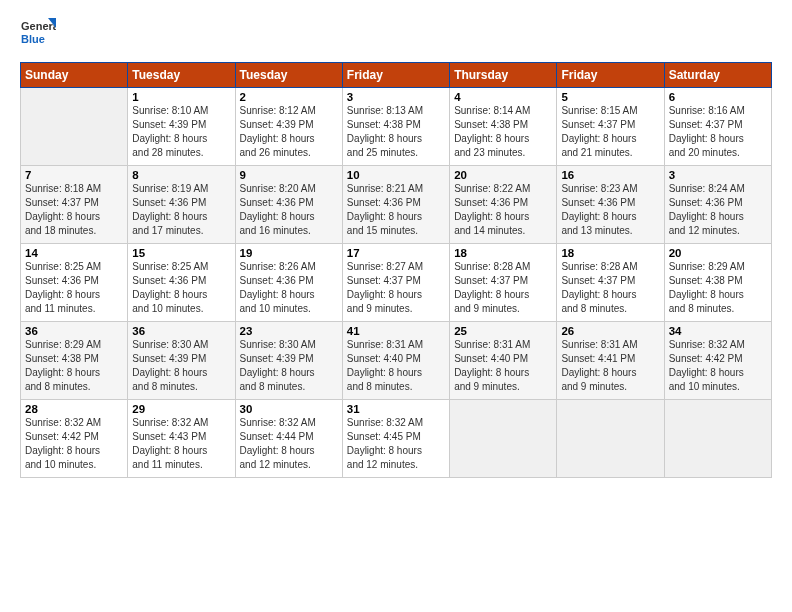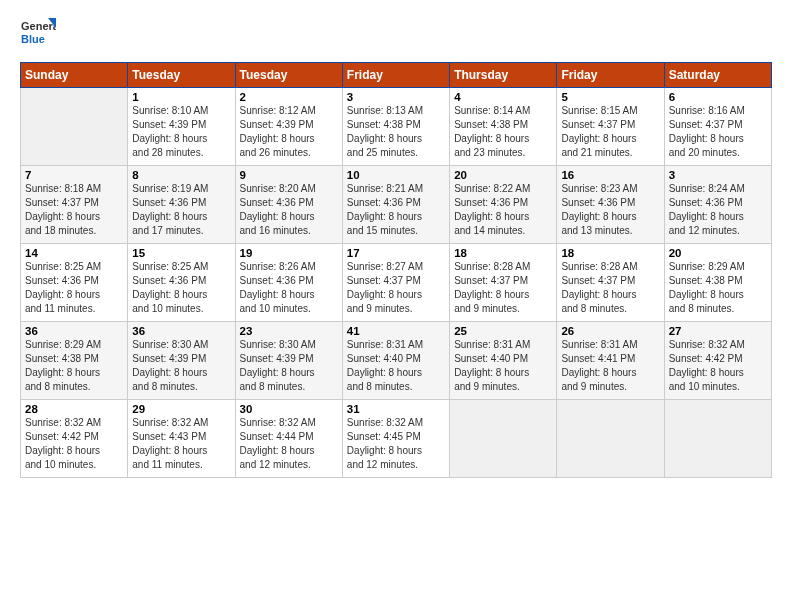--- a/index.html
+++ b/index.html
@@ -223,21 +223,21 @@
           </td>
           <td>
             <span class="day-num">25</span>
             <div class="day-info">Sunrise: 8:31 AM<br>Sunset: 4:40 PM<br>Daylight: 8 hours<br>and 9 minutes.</div>
           </td>
           <td>
             <span class="day-num">26</span>
             <div class="day-info">Sunrise: 8:31 AM<br>Sunset: 4:41 PM<br>Daylight: 8 hours<br>and 9 minutes.</div>
           </td>
           <td>
-            <span class="day-num">27</span>
+            <span class="day-num">34</span>
             <div class="day-info">Sunrise: 8:32 AM<br>Sunset: 4:42 PM<br>Daylight: 8 hours<br>and 10 minutes.</div>
           </td>
         </tr>
         <tr>
           <td>
             <span class="day-num">28</span>
             <div class="day-info">Sunrise: 8:32 AM<br>Sunset: 4:42 PM<br>Daylight: 8 hours<br>and 10 minutes.</div>
           </td>
           <td>
             <span class="day-num">29</span>

